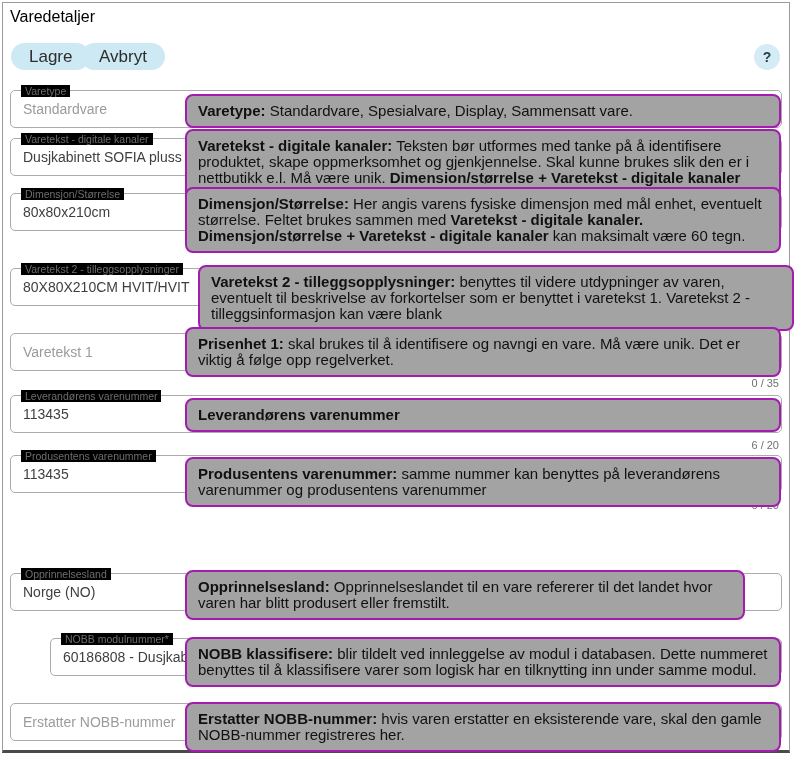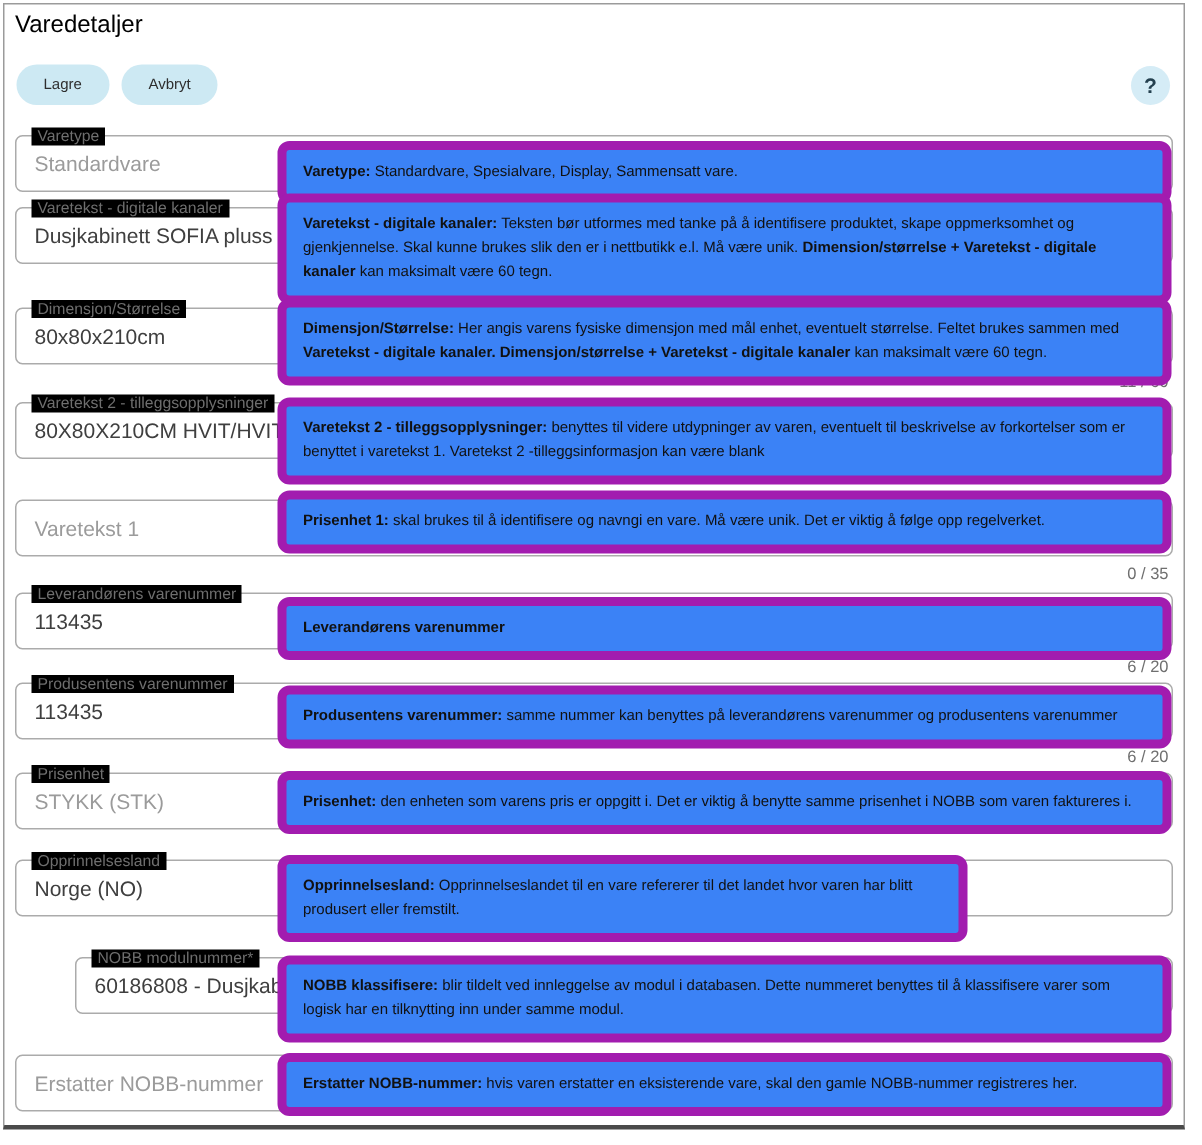--- a/index.html
+++ b/index.html
@@ -1,48 +1,48 @@
 <!DOCTYPE html>
 <html><head>
 <meta charset="utf-8">
 <style>
   * { margin:0; padding:0; box-sizing:border-box; }
   html,body { width:801px; height:763px; background:#fff; font-family:"Liberation Sans", sans-serif; }
   .frame { position:absolute; left:2px; top:2px; width:788px; height:751px; background:#fff;
            border:1px solid #9b9b9b; border-bottom:3px solid #4a4a4a; }
   .page-title { position:absolute; left:7px; top:5px; font-size:16px; color:#000000; }
   .btn { position:absolute; top:40px; height:27px; border:none; border-radius:14px;
-         background:#cde9f3; color:#2e2e2e; font-family:inherit; font-size:10px; padding:0 18px; cursor:pointer; }
+         background:#cde9f3; color:#2e2e2e; font-family:inherit; font-size:17px; padding:0 18px; cursor:pointer; }
   .btn-save { left:8px; }
   .btn-cancel { left:78px; }
   .help-btn { position:absolute; top:41px; left:751px; width:26px; height:26px; border-radius:50%;
               background:#d5ecf6; color:#24404f; font-weight:bold; font-size:14px; border:none;
               text-align:center; line-height:26px; cursor:pointer; font-family:inherit; }
   .row { position:absolute; left:7px; width:772px; height:38px; }
   .input-box { position:relative; width:100%; height:38px; border:1px solid #ababab; border-radius:5px;
                background:#fff; z-index:1; }
   .float-label { position:absolute; top:-6px; left:10px; background:#000000; padding:0 4px;
                  font-size:10.5px; color:#6e6e6e; white-space:nowrap; }
   .value { display:block; padding-left:12px; line-height:36px; font-size:14px; color:#3f3f3f; white-space:nowrap; overflow:hidden; }
   .value.muted { color:#9b9b9b; }
   .counter { position:absolute; top:44px; right:3px; font-size:11px; color:#6f6f6f; z-index:0; }
-  .annotation { position:absolute; left:175px; width:596px; background:#3b82f6; border:6px solid #a21caf;
-                border-radius:8px; padding:7px 11px; font-size:10px; line-height:16px; color:#111;
+  .annotation { position:absolute; left:175px; width:596px; background:#a3a3a3; border:2px solid #a21caf;
+                border-radius:8px; padding:7px 11px; font-size:15px; line-height:16px; color:#111;
                 z-index:3; }
   .annotation b { font-weight:bold; }
   
   #row0  { top:87px; }  #row0  .annotation { top:4px; }
   #row1  { top:135px; } #row1  .annotation { top:-9px; }
-  #row2  { top:202px; } #row2  .annotation { top:-6px; }
-  #row3  { top:265px; } #row3  .annotation { top:-3px; }
+  #row2  { top:190px; } #row2  .annotation { top:-6px; }
+  #row3  { top:265px; } #row3  .annotation { top:-3px;margin-left:13px; }
   #row4  { top:330px; } #row4  .annotation { top:-6px; }
   #row5  { top:392px; } #row5  .annotation { top:3px; }
   #row6  { top:452px; } #row6  .annotation { top:2px; }
   #row7  { top:512px; } #row7  .annotation { top:-1px; }
-  #row8  { top:570px; } #row8  .annotation { top:-3px; width:460px; }
+  #row8  { top:570px; } #row8  .annotation { top:-3px; width:560px; }
   #row9  { top:635px;padding-left:40px; } #row9  .annotation { top:-1px; }
   #row10 { top:700px; } #row10 .annotation { top:-1px; }
 </style>
 </head>
 <body>
 
 <div class="frame">
 
   <div class="page-title">Varedetaljer</div>
 
@@ -104,27 +104,20 @@
 
   <div class="row" id="row6">
     <div class="input-box">
       <span class="float-label">Produsentens varenummer</span>
       <span class="value">113435</span>
     </div>
     <div class="counter">6 / 20</div>
     <div class="annotation"><b>Produsentens varenummer:</b><span> samme nummer kan benyttes på leverandørens varenummer og produsentens varenummer</span></div>
   </div>
 
-  <div class="row" id="row7">
-    <div class="input-box">
-      <span class="float-label">Prisenhet</span>
-      <span class="value muted">STYKK (STK)</span>
-    </div>
-    <div class="annotation"><b>Prisenhet:</b><span> den enheten som varens pris er oppgitt i. Det er viktig å benytte samme prisenhet i NOBB som varen faktureres i.</span></div>
-  </div>
 
   <div class="row" id="row8">
     <div class="input-box">
       <span class="float-label">Opprinnelsesland</span>
       <span class="value">Norge (NO)</span>
     </div>
     <div class="annotation"><b>Opprinnelsesland:</b><span> Opprinnelseslandet til en vare refererer til det landet hvor varen har blitt produsert eller fremstilt.</span></div>
   </div>
 
   <div class="row" id="row9">

